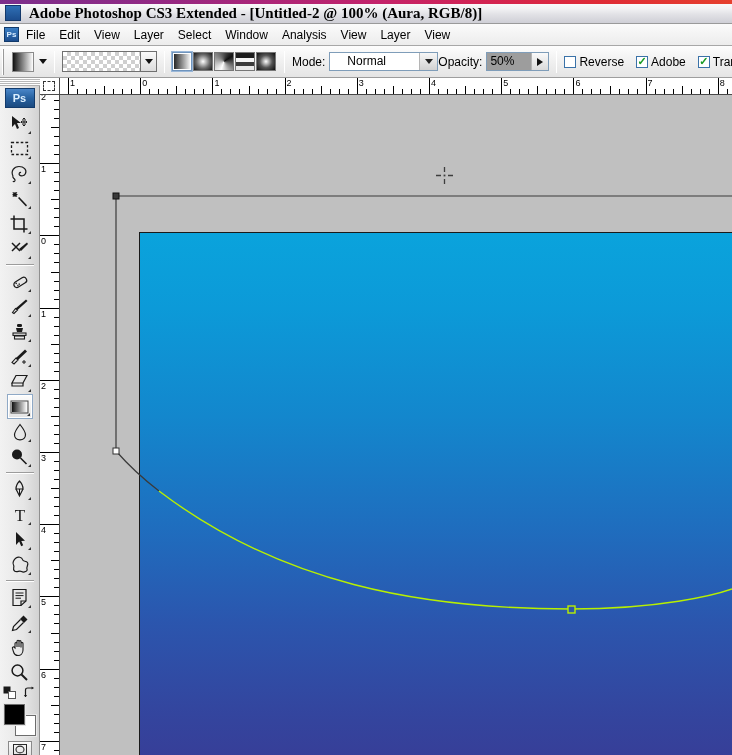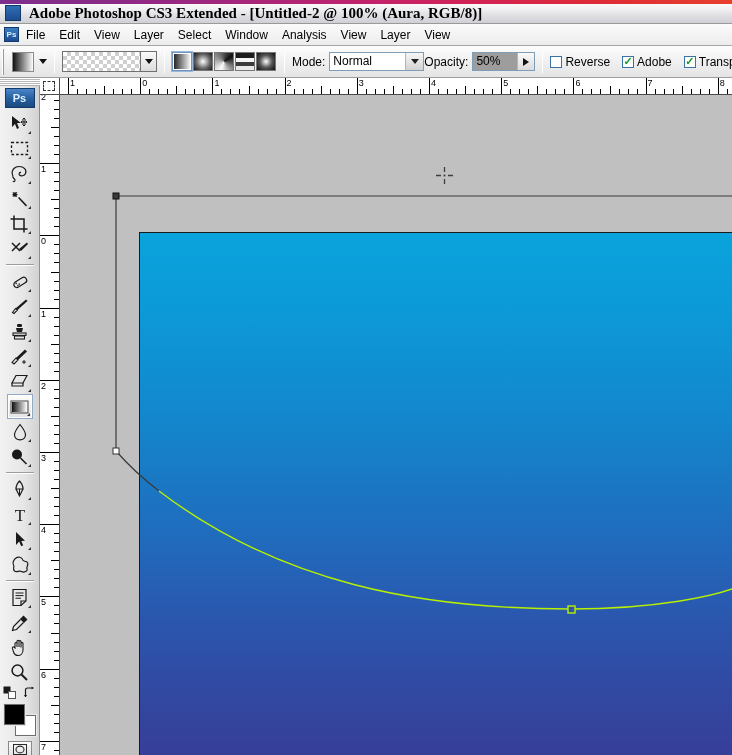--- a/index.html
+++ b/index.html
@@ -115,21 +115,21 @@
     box-shadow:inset 0 0 0 1px #fff;
   }
   .gt-linear{background:linear-gradient(to right,#1a1a1a,#ffffff);}
   .gt-radial{background:radial-gradient(circle at 50% 50%,#ffffff 0%,#6a6a6a 55%,#161616 100%);}
   .gt-angle{background:conic-gradient(from 200deg,#ffffff,#101010 60%,#ffffff);}
   .gt-reflect{background:linear-gradient(to bottom,#1c1c1c 0 5px,#f5f5f5 5px 9px,#3a3a3a 9px 13px,#e8e8e8 13px 17px);}
   .gt-diamond{background:radial-gradient(circle at 50% 50%,#ffffff 0%,#555 50%,#0d0d0d 100%);}
   .label{font-size:12px;color:#000;margin-right:4px;}
   .combo{
     display:flex;align-items:flex-start;height:19px;
-    border:1px solid #7f9db9;background:#fff;box-sizing:border-box;
+    border:1px solid #7f9db9;background:#fff;box-sizing:border-box;padding-left:14px;
   }
   .combo-text{
     width:72px;padding-left:3px;font-size:12px;color:#000;line-height:17px;
     white-space:nowrap;overflow:hidden;
   }
   .combo-arrow{
     width:17px;height:17px;
     background:linear-gradient(to bottom,#f6f6f6,#d2d2d2);
     border-left:1px solid #b5b5b5;
     display:flex;align-items:center;justify-content:center;

